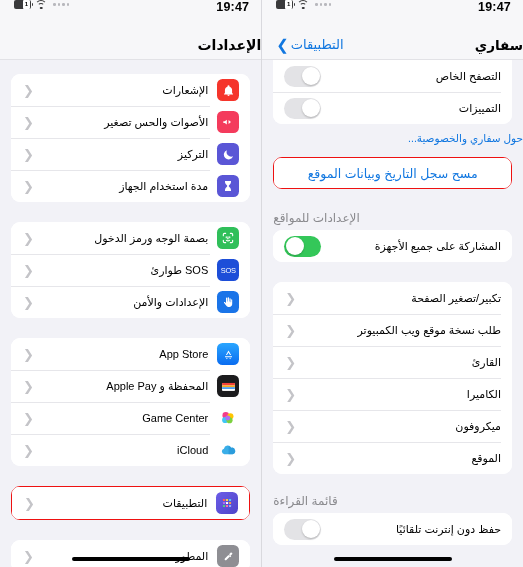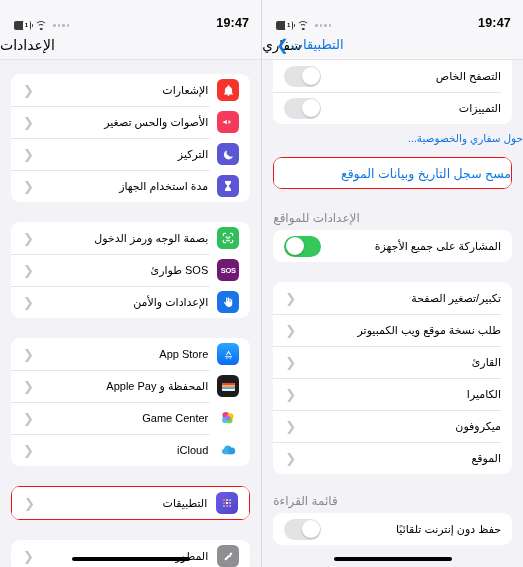--- a/index.html
+++ b/index.html
@@ -15,21 +15,21 @@
     background:#f2f2f7;
     position:relative;
     overflow:hidden;
     direction:rtl;
   }
   .panel.left { width:262px; border-left:1px solid #d9d9de; }
 
   
   .statusbar {
     height:30px;
-    display:flex; align-items:flex-end;
+    display:flex; align-items:flex-start;
     padding:0 12px 0 14px;
     background:#f7f7f9;
     direction:ltr;
     gap:16px;
   }
   .sb-left { display:flex; align-items:center; gap:4px; }
   .sb-right { margin-left:auto; font-size:12.5px; font-weight:700; color:#000; letter-spacing:.2px; }
   .batt {
     width:17px; height:9px; border-radius:2px;
     background:#3a3a3c; position:relative;
@@ -54,22 +54,22 @@
 
   
   .navbar {
     height:30px; background:#f7f7f9;
     display:flex; align-items:center;
     padding:0 14px;
     position:relative;
     border-bottom:1px solid #e2e2e6;
   }
   .nav-title {
-    position:absolute; left:0; right:0; text-align:left;
-    font-size:13.5px; font-weight:400; color:#000;
+    position:absolute; left:0; right:0; text-align:right;
+    font-size:13.5px; font-weight:700; color:#000;
     pointer-events:none;
   }
   .nav-back {
     display:flex; align-items:center; gap:2px;
     color:#1177e0; font-size:13px; font-weight:500;
     margin-right:auto; z-index:2;
   }
   .nav-back .chev { font-size:15px; line-height:1; font-weight:400; transform:scaleX(1); }
   .nav-title.settings { font-size:14px; }
 
@@ -128,21 +128,21 @@
 
   
   .hl {
     border:1.6px solid #ee1111;
     border-radius:9px;
     margin:0 11px;
   }
   .hl .group { margin:0; border-radius:7px; }
   .btn-row {
     background:#fff; border-radius:7px;
-    min-height:30px; display:flex; align-items:center; justify-content:flex-start;
+    min-height:30px; display:flex; align-items:center; justify-content:center;
   }
   .btn-row .btn-label { font-size:12.5px; color:#1177e0; }
 
   
   .appicon {
     width:22px; height:22px; border-radius:5.5px;
     flex:none; margin-left:9px;
     display:flex; align-items:center; justify-content:center;
     color:#fff; font-size:11px; position:relative;
     overflow:hidden;
@@ -353,21 +353,21 @@
           <span class="appicon" style="background:#30bf5a">
             <svg class="glyph" width="14" height="14" viewBox="0 0 24 24" fill="none" stroke="#fff" stroke-width="1.9" stroke-linecap="round">
                 <path d="M4 8V6a2 2 0 0 1 2-2h2M16 4h2a2 2 0 0 1 2 2v2M20 16v2a2 2 0 0 1-2 2h-2M8 20H6a2 2 0 0 1-2-2v-2"></path>
                 <path d="M9 10v1.5M15 10v1.5M12 10v3.2h-.9M9.3 16c1.6 1.1 3.8 1.1 5.4 0"></path>
               </svg>
           </span>
           <span class="row-label">بصمة الوجه ورمز الدخول</span>
           <span class="chevron">❮</span>
         </div>
         <div class="row with-icon">
-          <span class="appicon" style="background:#701a75;font-size:7.5px;font-weight:700;letter-spacing:-.2px">SOS</span>
+          <span class="appicon" style="background:#1d4ed8;font-size:7.5px;font-weight:400;letter-spacing:-.2px">SOS</span>
           <span class="row-label ltr">طوارئ SOS</span>
           <span class="chevron">❮</span>
         </div>
         <div class="row with-icon">
           <span class="appicon" style="background:#1a74e8">
             <svg class="glyph" width="12" height="12" viewBox="0 0 24 24" fill="#fff">
                 <path d="M12.8 2.6a1.2 1.2 0 0 1 1.2 1.2v7.4h.9V5.6a1.2 1.2 0 1 1 2.4 0v6.9h.9V7.8a1.1 1.1 0 1 1 2.2 0v8.1c0 3.3-2.4 5.9-5.8 5.9h-1.9c-2 0-3.3-.9-4.4-2.6L4 13.6a1.2 1.2 0 0 1 1.9-1.4l2.1 2.3V4.3a1.2 1.2 0 0 1 2.4 0v6.9h.9V3.8a1.2 1.2 0 0 1 1.5-1.2z"></path>
               </svg>
           </span>
           <span class="row-label">الإعدادات والأمن</span>

